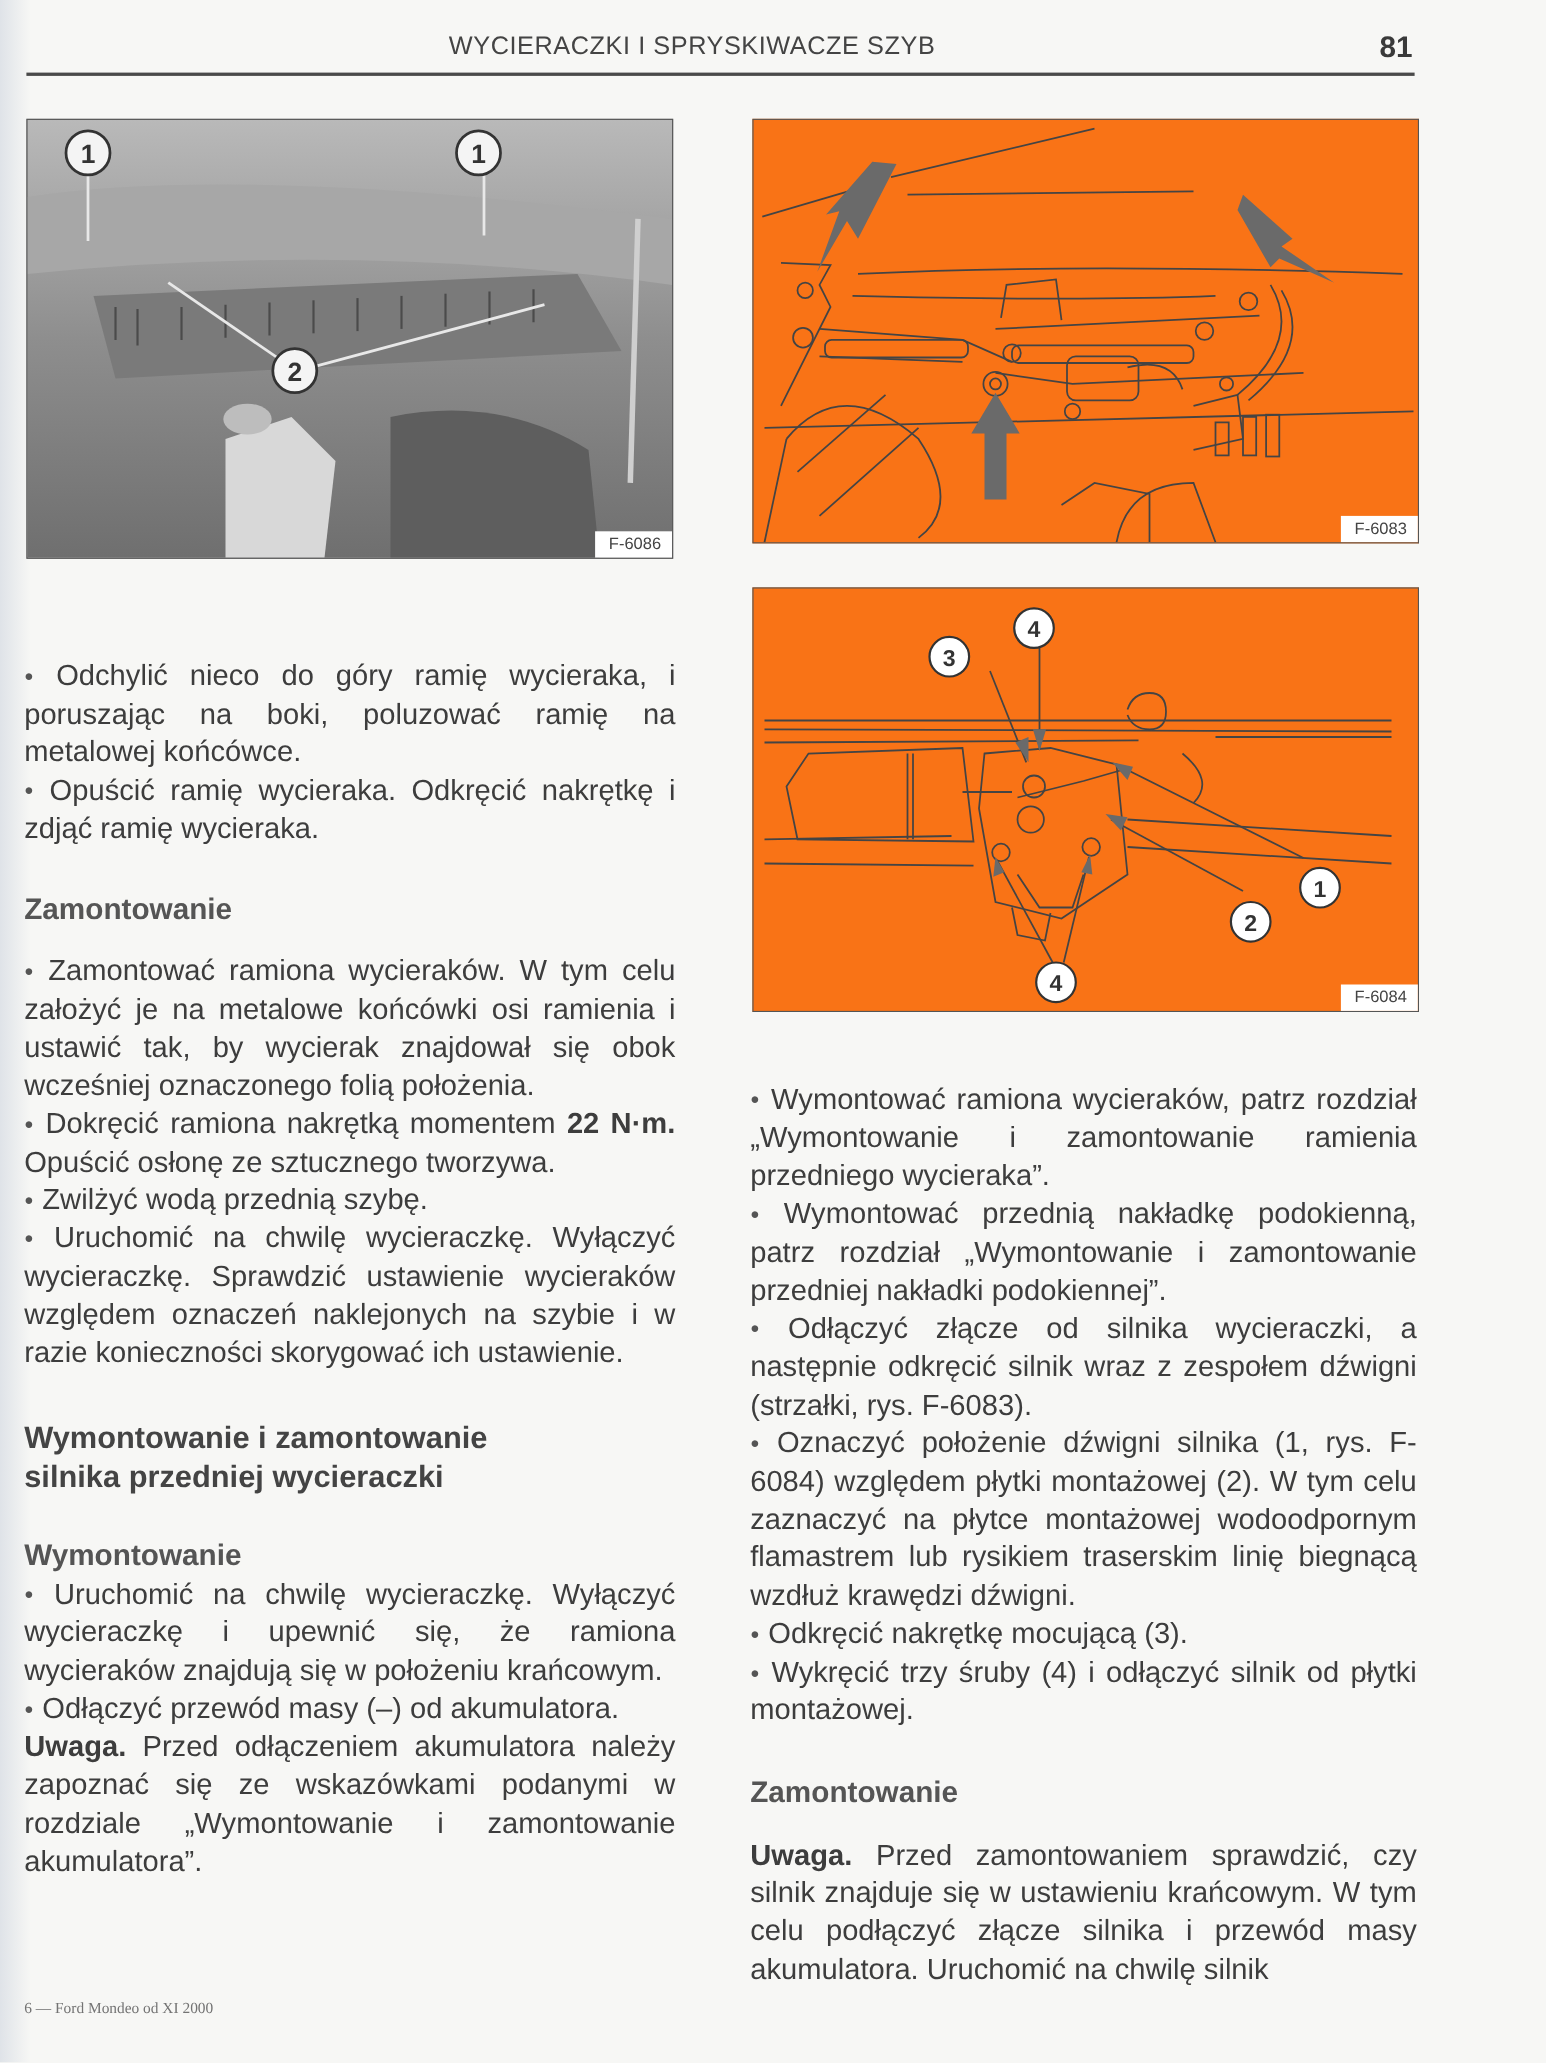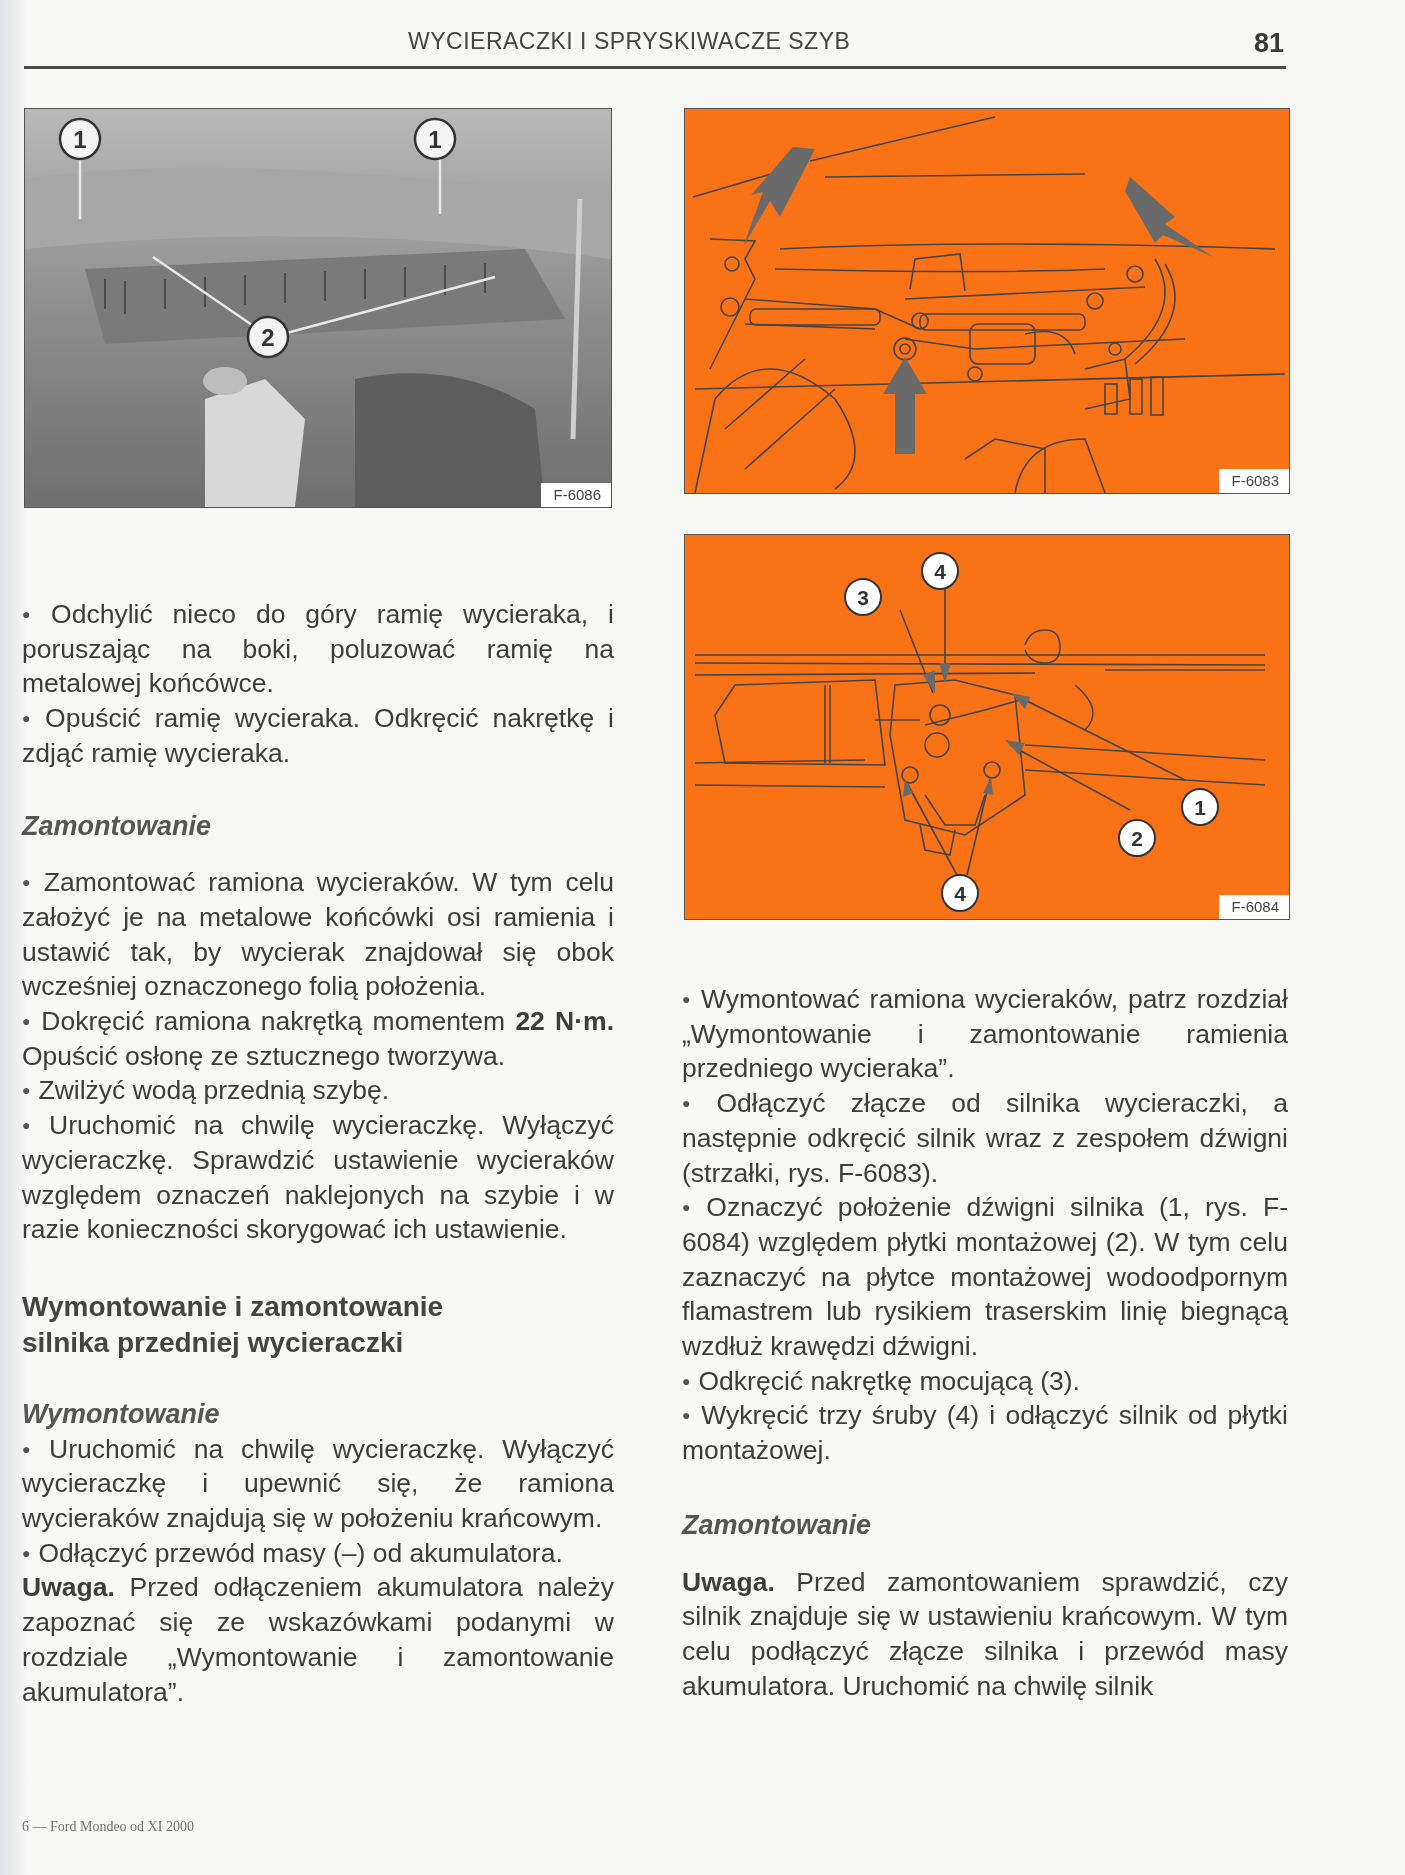--- a/index.html
+++ b/index.html
@@ -14,21 +14,21 @@
   .header-rule { position:absolute; left:24px; top:66px; width:1262px; height:3px; background:#4a4a4a; }
 
   .figure { position:absolute; border:1.5px solid #555; background:#f97316; overflow:hidden; }
   .fig-label { position:absolute; right:0; bottom:0; background:#fff; font-size:15px; padding:3px 10px 4px 12px; color:#444; }
   .fig-photo { background:#9a9a9a; }
 
   .text-col { position:absolute; font-size:26.5px; line-height:34.7px; color:#3d3d3d; }
   .text-col p { margin:0; text-align:justify; }
   .bullet::before { content:"\25CF"; font-size:14px; vertical-align:4px; margin-right:8px; color:#555; }
   .bold { font-weight:bold; }
-  .sub-heading { font-style:italic; font-weight:bold; font-size:27px; color:#555; margin:0; }
+  .sub-heading { font-weight:bold; font-size:27px; color:#555; margin:0; }
   .section-heading { font-weight:bold; font-size:28px; line-height:36px; color:#444; margin:0; }
 
   .footer { position:absolute; left:22px; top:1819px; font-family:"Liberation Serif", serif; font-size:14px; color:#737373; }
 </style>
 </head>
 <body>
 
 <div class="page-shade"></div>
 
 <div class="header-title">WYCIERACZKI I SPRYSKIWACZE SZYB</div>
@@ -205,20 +205,21 @@
     <span>silnika przedniej wycieraczki</span>
   </h2>
   <h3 class="sub-heading" style="margin-top:36px;">Wymontowanie</h3>
   <p class="bullet">Uruchomić na chwilę wycieraczkę. Wyłączyć wycieraczkę i upewnić się, że ramiona wycieraków znajdują się w położeniu krańcowym.</p>
   <p class="bullet">Odłączyć przewód masy (–) od akumulatora.</p>
   <p><span class="bold">Uwaga.</span> <span>Przed odłączeniem akumulatora należy zapoznać się ze wskazówkami podanymi w rozdziale „Wymontowanie i zamontowanie akumulatora”.</span></p>
 </div>
 
 <div class="text-col" style="left:682px;top:982px;width:606px;">
   <p class="bullet">Wymontować ramiona wycieraków, patrz rozdział „Wymontowanie i zamontowanie ramienia przedniego wycieraka”.</p>
+  <p class="bullet">Wymontować przednią nakładkę podokienną, patrz rozdział „Wymontowanie i zamontowanie przedniej nakładki podokiennej”.</p>
   <p class="bullet">Odłączyć złącze od silnika wycieraczki, a następnie odkręcić silnik wraz z zespołem dźwigni (strzałki, rys. F-6083).</p>
   <p class="bullet">Oznaczyć położenie dźwigni silnika (1, rys. F-6084) względem płytki montażowej (2). W tym celu zaznaczyć na płytce montażowej wodoodpornym flamastrem lub rysikiem traserskim linię biegnącą wzdłuż krawędzi dźwigni.</p>
   <p class="bullet">Odkręcić nakrętkę mocującą (3).</p>
   <p class="bullet">Wykręcić trzy śruby (4) i odłączyć silnik od płytki montażowej.</p>
   <h3 class="sub-heading" style="margin-top:40px;margin-bottom:22px;">Zamontowanie</h3>
   <p><span class="bold">Uwaga.</span> <span>Przed zamontowaniem sprawdzić, czy silnik znajduje się w ustawieniu krańcowym. W tym celu podłączyć złącze silnika i przewód masy akumulatora. Uruchomić na chwilę silnik</span></p>
 </div>
 
 <div class="footer">6 — Ford Mondeo od XI 2000</div>
 

